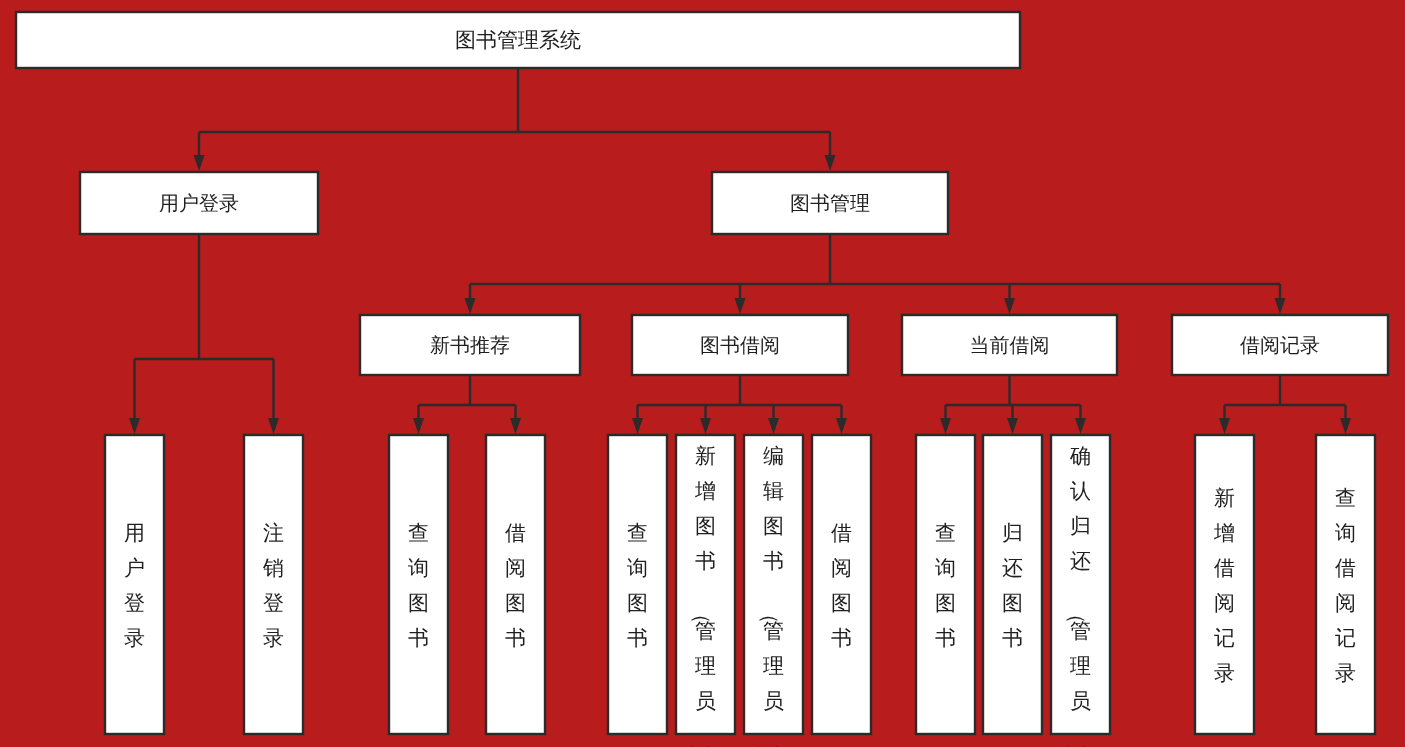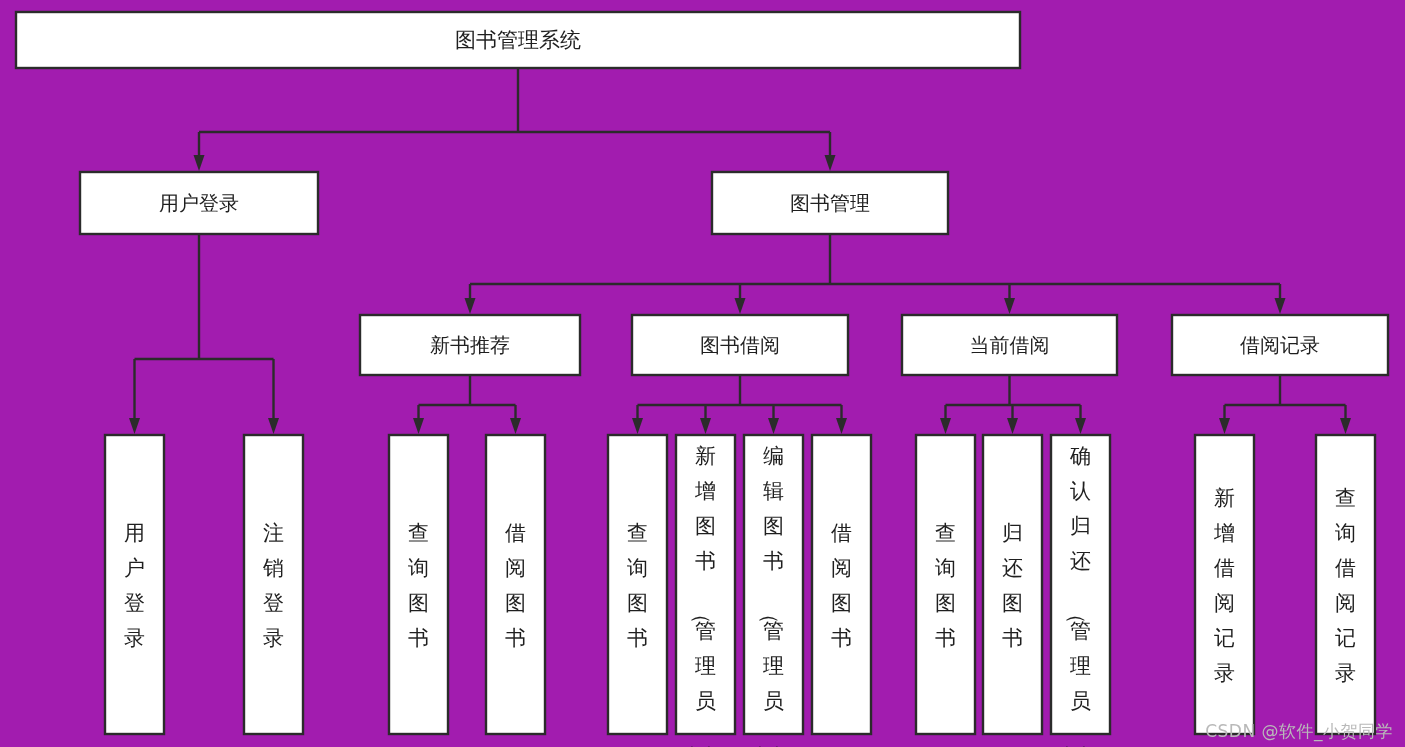--- a/index.html
+++ b/index.html
@@ -10,21 +10,21 @@
   body {
     width: 1405px;
     height: 747px;
     font-family: "DejaVu Sans", "Liberation Sans", sans-serif;
     overflow: hidden;
   }
   #diagram-root {
     position: relative;
     width: 1405px;
     height: 747px;
-    background: #a21caf;
+    background: #b91c1c;
   }
   svg.canvas {
     position: absolute;
     left: 0;
     top: 0;
     width: 1405px;
     height: 747px;
   }
   .node-rect {
     fill: #ffffff;
@@ -217,14 +217,13 @@
         <g>
           <rect class="node-rect" x="1195" y="435" width="59" height="299"></rect>
           <text class="node-label label-v" x="1224.5" y="499"><tspan x="1224.5" dy="0">新</tspan><tspan x="1224.5" dy="35">增</tspan><tspan x="1224.5" dy="35">借</tspan><tspan x="1224.5" dy="35">阅</tspan><tspan x="1224.5" dy="35">记</tspan><tspan x="1224.5" dy="35">录</tspan></text>
         </g>
         <g>
           <rect class="node-rect" x="1316" y="435" width="59" height="299"></rect>
           <text class="node-label label-v" x="1345.5" y="499"><tspan x="1345.5" dy="0">查</tspan><tspan x="1345.5" dy="35">询</tspan><tspan x="1345.5" dy="35">借</tspan><tspan x="1345.5" dy="35">阅</tspan><tspan x="1345.5" dy="35">记</tspan><tspan x="1345.5" dy="35">录</tspan></text>
         </g>
       </g>
   </svg>
-  <div class="watermark">CSDN @软件_小贺同学</div>
 </div>
 
 </body></html>

